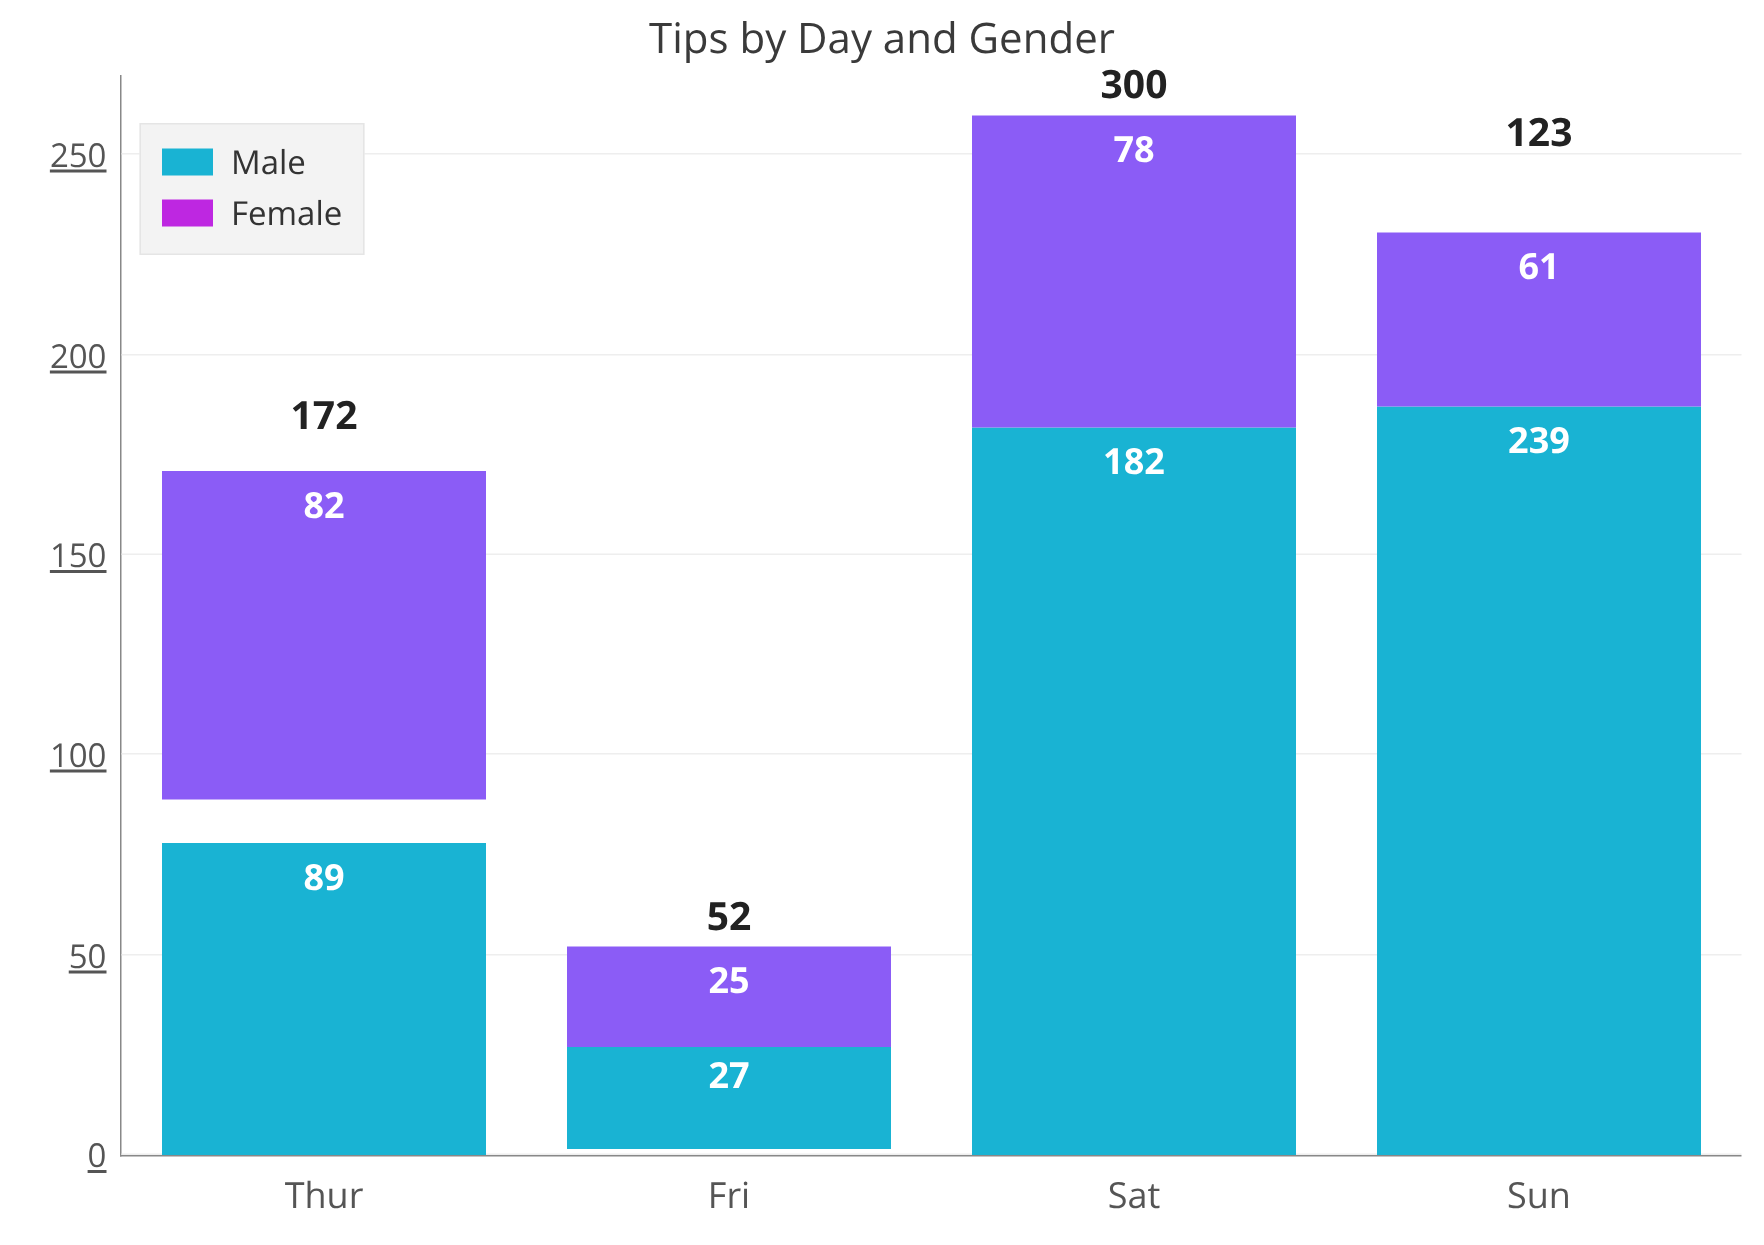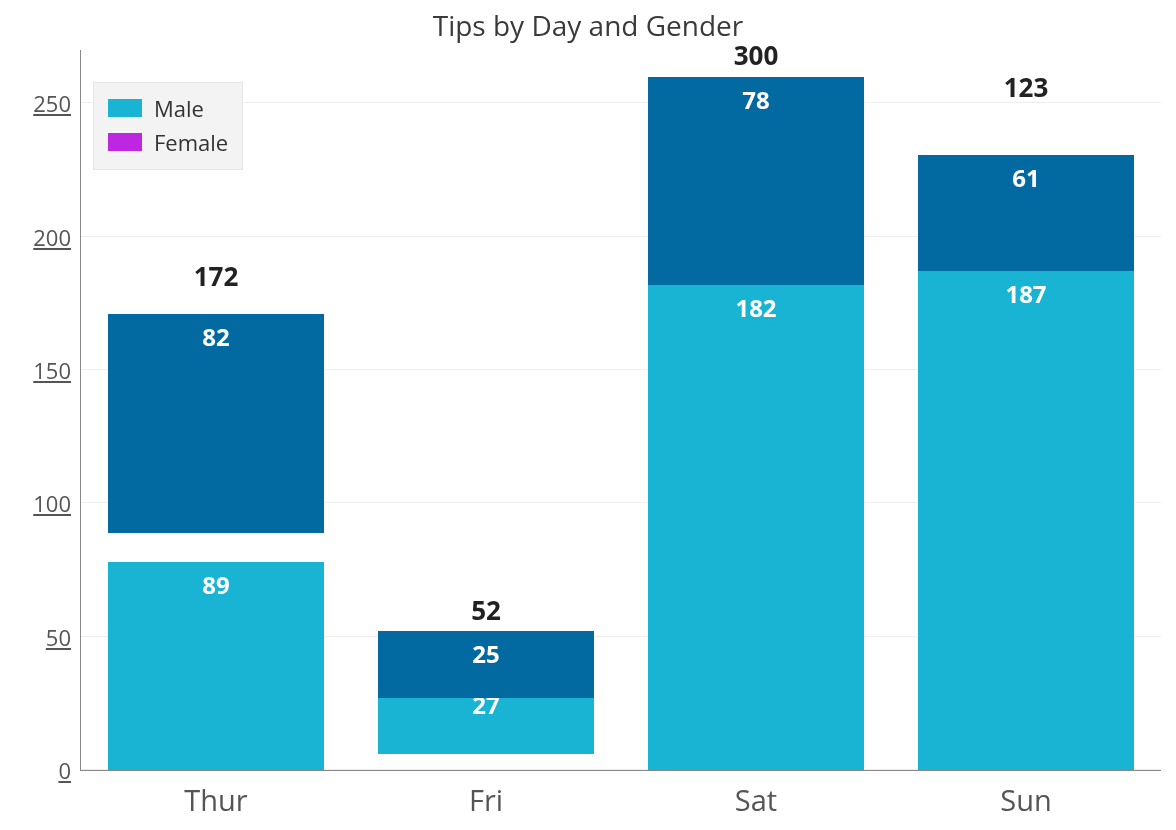--- a/index.html
+++ b/index.html
@@ -51,37 +51,37 @@
     color: #555;
     text-align: right;
     width: 60px;
     text-decoration: underline;
   }
   .xtick {
     position: absolute;
     top: 100%;
     transform: translateX(-50%);
     padding-top: 10px;
-    font-size: 29px;
+    font-size: 24px;
     color: #555;
     text-align: center;
     white-space: nowrap;
   }
   .bar-group {
     position: absolute;
     bottom: 0;
     width: 216px;
   }
   .bar {
     position: absolute;
     left: 0;
     width: 100%;
   }
   .bar.male { background: #19b3d3; margin-top: 47px; }
-  .bar.female { background: #0369a1; }
+  .bar.female { background: #8b5cf6; }
   .seg-label {
     position: absolute;
     width: 100%;
     text-align: center;
     color: #ffffff;
     font-weight: 700;
     font-size: 24px;
   }
   .total-label {
     position: absolute;
@@ -145,21 +145,21 @@
         <span class="seg-label" style="top:6px">89</span>
       </div>
       <div class="bar female" style="bottom:237.3px; height:218.7px">
         <span class="seg-label" style="top:6px">82</span>
       </div>
       <div class="total-label" style="bottom:476px">172</div>
     </div>
     <span class="xtick" style="left:135px">Thur</span>
 
     <div class="bar-group" style="left:297px">
-      <div class="bar male" style="bottom:16px; height:72px">
+      <div class="bar male" style="bottom:4px; height:72px">
         <span class="seg-label" style="top:6px">27</span>
       </div>
       <div class="bar female" style="bottom:72px; height:66.7px">
         <span class="seg-label" style="top:6px">25</span>
       </div>
       <div class="total-label" style="bottom:142px">52</div>
     </div>
     <span class="xtick" style="left:405px">Fri</span>
 
     <div class="bar-group" style="left:567px">
@@ -168,21 +168,21 @@
       </div>
       <div class="bar female" style="bottom:485.3px; height:208px">
         <span class="seg-label" style="top:6px">78</span>
       </div>
       <div class="total-label" style="bottom:697px">300</div>
     </div>
     <span class="xtick" style="left:675px">Sat</span>
 
     <div class="bar-group" style="left:837px">
       <div class="bar male" style="bottom:0; height:498.7px">
-        <span class="seg-label" style="top:6px">187</span>
+        <span class="seg-label" style="top:6px">239</span>
       </div>
       <div class="bar female" style="bottom:498.7px; height:116px">
         <span class="seg-label" style="top:6px">61</span>
       </div>
       <div class="total-label" style="bottom:665px">123</div>
     </div>
     <span class="xtick" style="left:945px">Sun</span>
 
     <div class="legend" style="left:12px; top:32px">
       <div class="legend-row">

